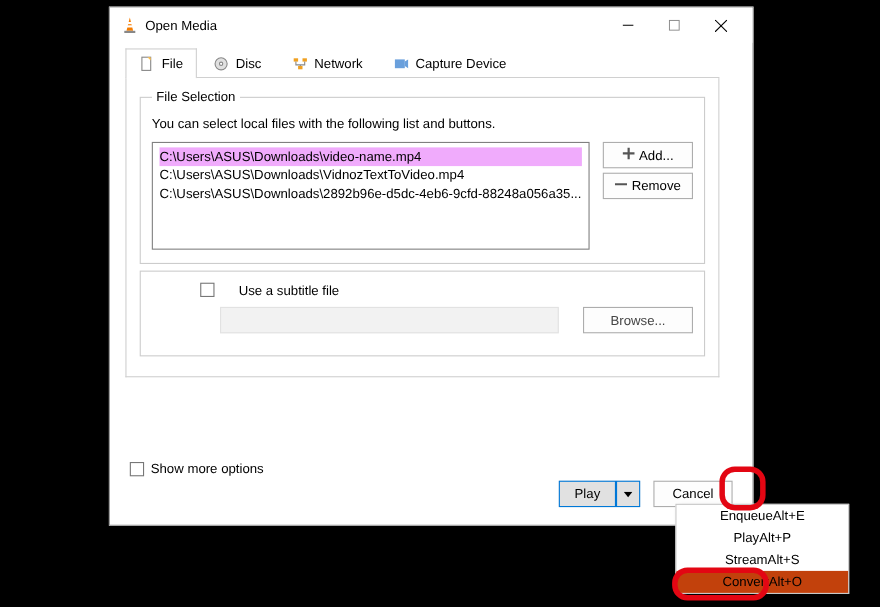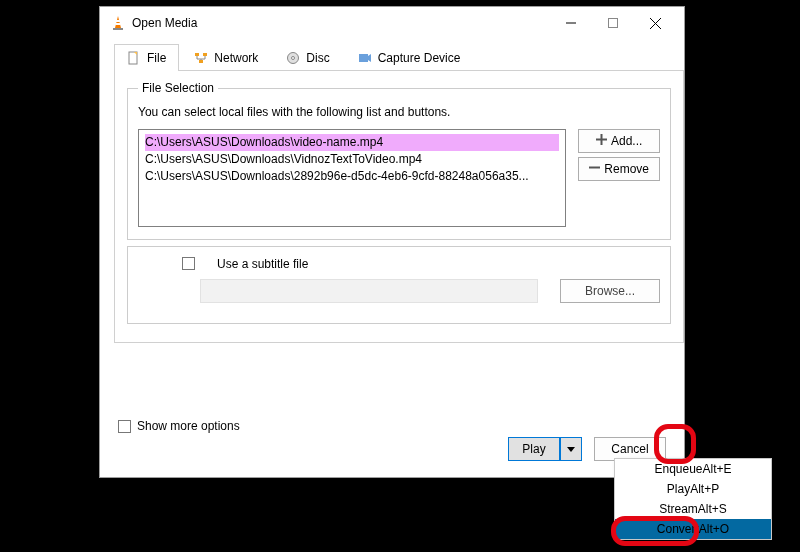--- a/index.html
+++ b/index.html
@@ -19,21 +19,21 @@
   padding: 0 8px 0 10px; background: #fff;
 }
 .titlebar .icon { width: 16px; height: 16px; margin-right: 6px; }
 .titlebar .title { flex: 1; font-size: 12px; }
 .winbtns { display: flex; }
 .winbtn {
   width: 42px; height: 24px; display: flex; align-items: center; justify-content: center;
   color: #000; font-size: 13px;
 }
 
-.content { padding: 4px 0 10px 14px; }
+.content { padding: 4px 30px 10px 14px; }
 .tabs { display: flex; border-bottom: 1px solid #d0d0d0; height: 28px; gap: 2px; }
 .tab {
   display: flex; align-items: center; padding: 0 12px; gap: 6px;
   border: 1px solid transparent; border-bottom: none;
   position: relative; top: 1px;
 }
 .tab.active { border-color: #d0d0d0; background: #fff; }
 .tab .tabicon { width: 14px; height: 14px; }
 
 .panel { border: 1px solid #d0d0d0; border-top: none; padding: 10px 12px 12px 12px; background: #fff; }
@@ -87,21 +87,21 @@
 }
 .cancelbtn { min-width: 72px; background: #fdfdfd; text-align: center; }
 
 .popup {
   position: absolute; left: 614px; top: 458px;
   width: 158px; background: #fff; border: 1px solid #c8c8c8;
   box-shadow: 2px 2px 4px rgba(0,0,0,0.2);
   font-size: 12px;
 }
 .popup .item { display: flex; justify-content: center; padding: 3px 10px 3px 10px; }
-.popup .item.hi { background: #0369a1; }
+.popup .item.hi { background: #c2410c; }
 
 .ring {
   position: absolute; border: 5px solid #e30613; border-radius: 14px;
   pointer-events: none;
 }
 .ring1 { left: 654px; top: 424px; width: 42px; height: 40px; }
 .ring2 { left: 611px; top: 516px; width: 88px; height: 30px; }
 </style>
 </head>
 <body>
@@ -141,33 +141,33 @@
     <div class="tabs">
       <div class="tab active">
         <span class="tabicon"><svg viewBox="0 0 14 14">
               <rect x="2" y="1" width="8" height="12" fill="#fff" stroke="#888"></rect>
               <polygon points="7,1 10,1 10,4" fill="#ffc04c"></polygon>
             </svg></span>
         <span>File</span>
       </div>
       <div class="tab">
         <span class="tabicon"><svg viewBox="0 0 14 14">
+              <circle cx="7" cy="7" r="5.5" fill="#e0e0e0" stroke="#888"></circle>
+              <circle cx="7" cy="7" r="1.5" fill="#fff" stroke="#888"></circle>
+            </svg></span>
+        <span>Disc</span>
+      </div>
+      <div class="tab">
+        <span class="tabicon"><svg viewBox="0 0 14 14">
               <rect x="1" y="2" width="4" height="3" fill="#f0a020"></rect>
               <rect x="9" y="2" width="4" height="3" fill="#f0a020"></rect>
               <rect x="5" y="9" width="4" height="3" fill="#f0a020"></rect>
               <path d="M3 5 L3 8 L11 8 L11 5 M7 8 L7 9" stroke="#888" fill="none"></path>
             </svg></span>
         <span>Network</span>
-      </div>
-      <div class="tab">
-        <span class="tabicon"><svg viewBox="0 0 14 14">
-              <circle cx="7" cy="7" r="5.5" fill="#e0e0e0" stroke="#888"></circle>
-              <circle cx="7" cy="7" r="1.5" fill="#fff" stroke="#888"></circle>
-            </svg></span>
-        <span>Disc</span>
       </div>
       <div class="tab">
         <span class="tabicon"><svg viewBox="0 0 14 14">
               <rect x="1" y="3" width="9" height="8" fill="#6aa0dc"></rect>
               <polygon points="10,5 13,3 13,11 10,9" fill="#6aa0dc"></polygon>
             </svg></span>
         <span>Capture Device</span>
       </div>
     </div>
 

